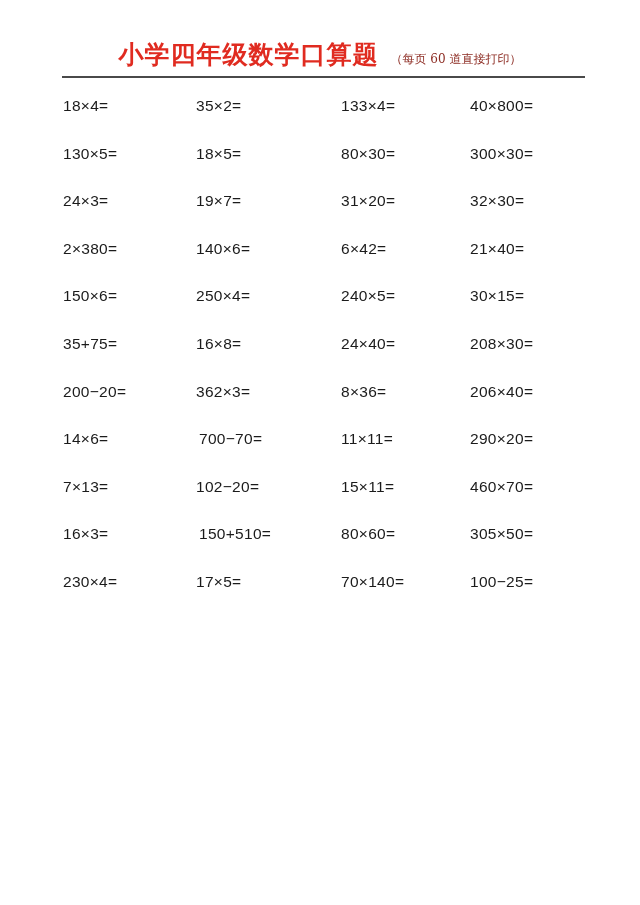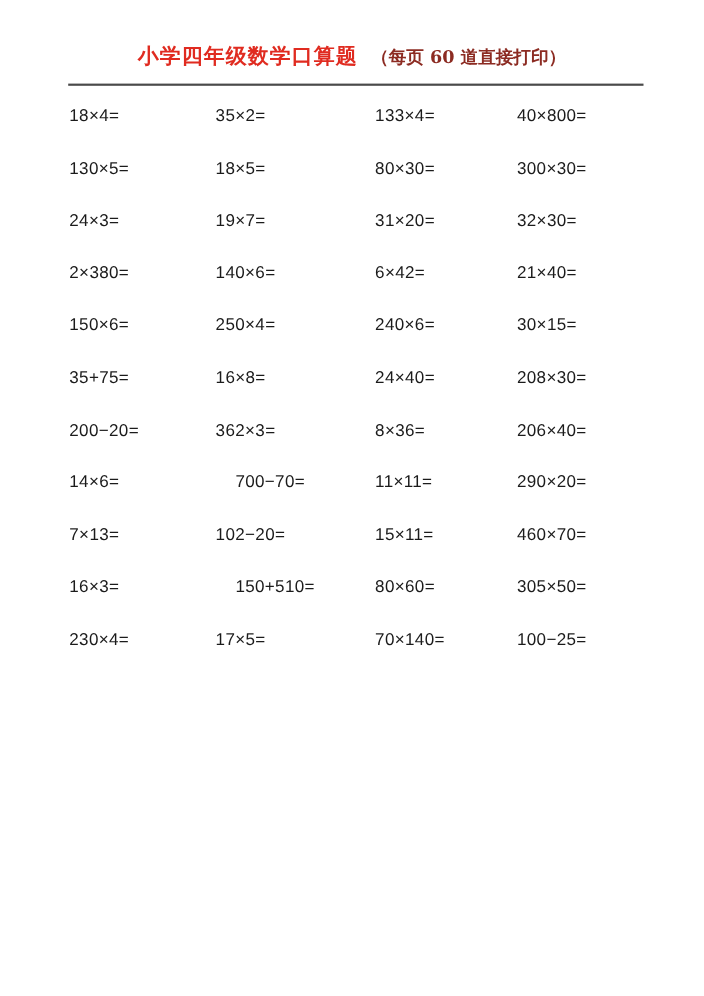--- a/index.html
+++ b/index.html
@@ -26,30 +26,30 @@
   .header {
     position: absolute;
     left: 0;
     top: 38px;
     width: 640px;
     text-align: center;
     white-space: nowrap;
   }
   .title {
     font-family: "DejaVu Sans", "Liberation Sans", sans-serif;
-    font-size: 19px;
+    font-size: 25px;
     font-weight: 700;
     letter-spacing: 1px;
     color: #e02b20;
     vertical-align: baseline;
   }
   .subtitle {
     font-family: "DejaVu Serif", "Liberation Serif", serif;
-    font-size: 16px;
-    font-weight: 700;
+    font-size: 12px;
+    font-weight: 400;
     color: #8c2b22;
     vertical-align: baseline;
     margin-left: 12px;
     letter-spacing: 0px;
   }
 
   .rule {
     position: absolute;
     left: 62px;
     top: 76px;
@@ -77,21 +77,21 @@
     letter-spacing: 0.3px;
     color: #1b1b1b;
     white-space: nowrap;
     line-height: 24px;
   }
   .c0 { left: 63px; }
   .c1 { left: 196px; }
   .c2 { left: 341px; text-align: right; }
   .c3 { left: 470px; }
 
-  .cell.indent { margin-left: 18px; }
+  .cell.indent { margin-left: 3px; }
 </style>
 </head>
 <body>
 
 <div class="sheet">
 
   <div class="header">
     <span class="title">小学四年级数学口算题</span><span class="subtitle">（每页 60 道直接打印）</span>
   </div>
 
@@ -118,21 +118,21 @@
       </div>
       <div class="row">
         <div class="cell c0">2×380=</div>
         <div class="cell c1">140×6=</div>
         <div class="cell c2">6×42=</div>
         <div class="cell c3">21×40=</div>
       </div>
       <div class="row">
         <div class="cell c0">150×6=</div>
         <div class="cell c1">250×4=</div>
-        <div class="cell c2">240×6=</div>
+        <div class="cell c2">240×5=</div>
         <div class="cell c3">30×15=</div>
       </div>
       <div class="row">
         <div class="cell c0">35+75=</div>
         <div class="cell c1">16×8=</div>
         <div class="cell c2">24×40=</div>
         <div class="cell c3">208×30=</div>
       </div>
       <div class="row">
         <div class="cell c0">200−20=</div>

